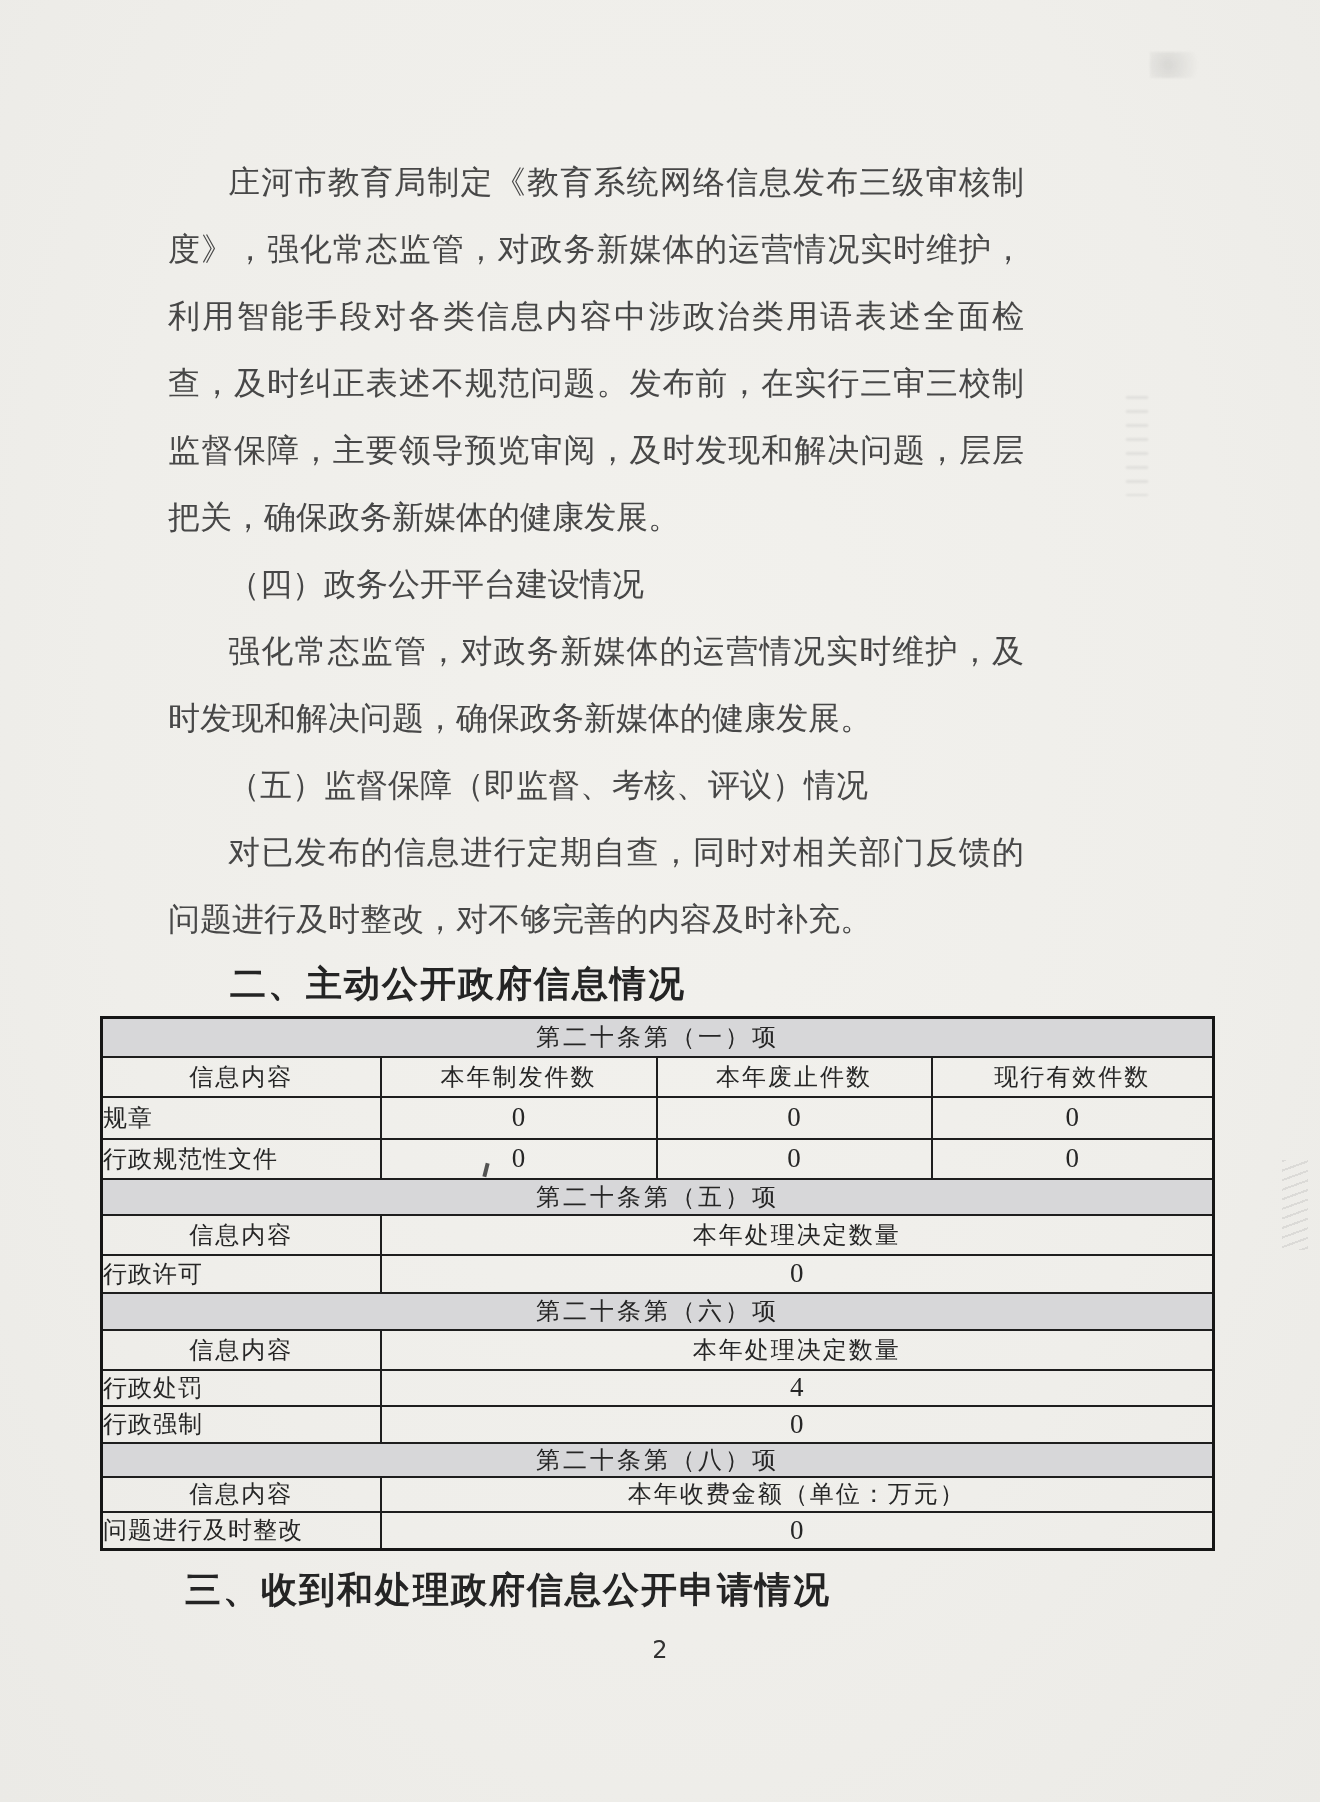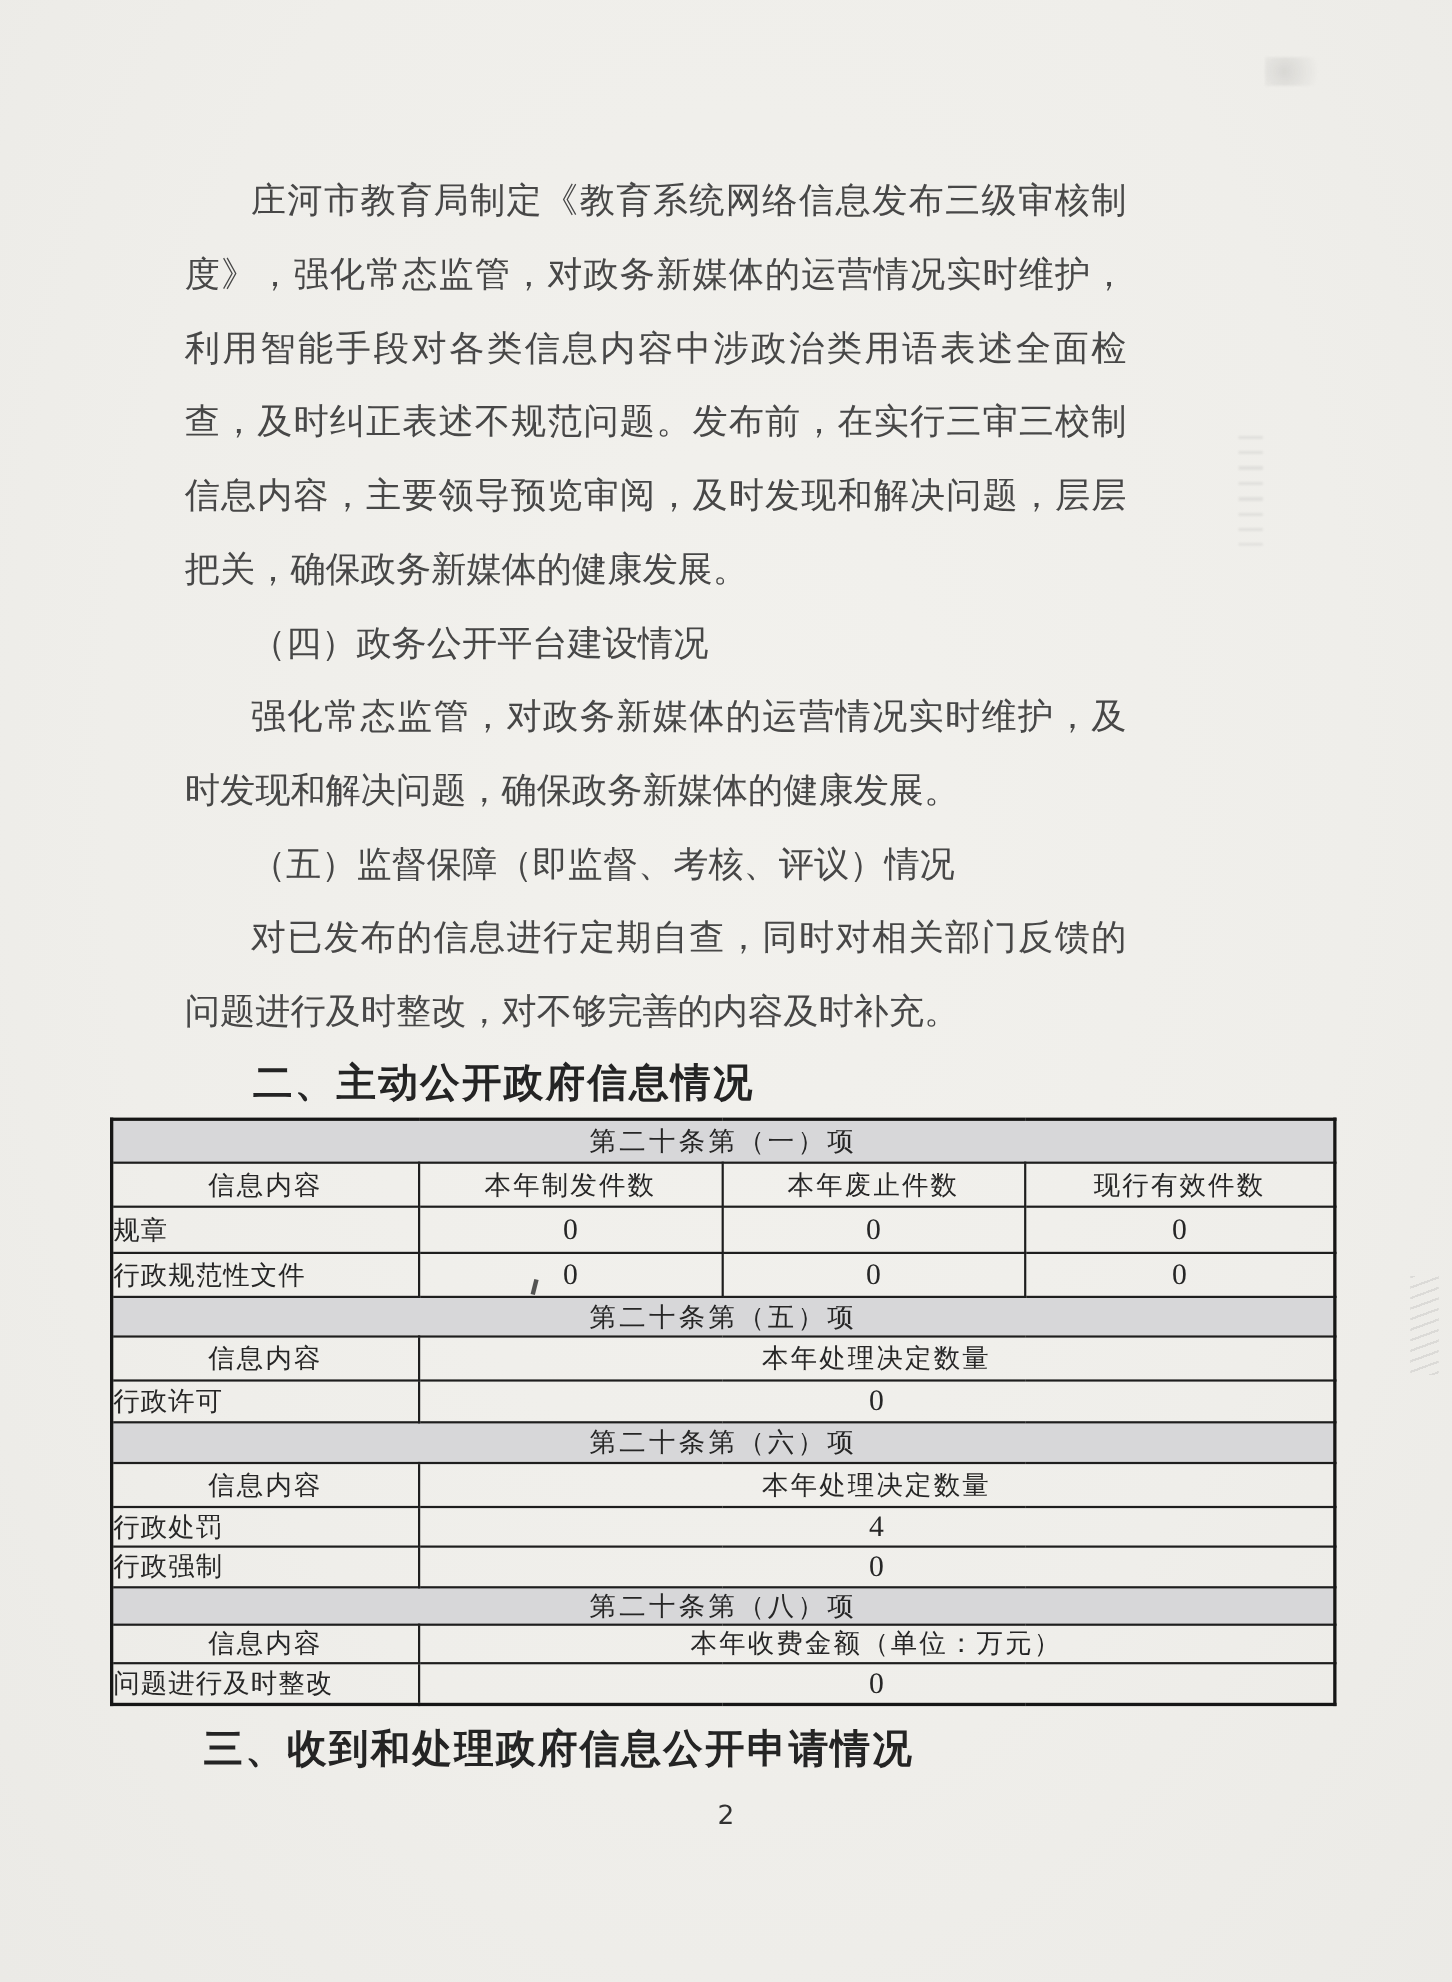--- a/index.html
+++ b/index.html
@@ -77,21 +77,21 @@
 </head>
 <body>
 
 <div class="page">
 
   <div class="body-text">
     <div class="line j ind">庄河市教育局制定《教育系统网络信息发布三级审核制</div>
     <div class="line j">度》，强化常态监管，对政务新媒体的运营情况实时维护，</div>
     <div class="line j">利用智能手段对各类信息内容中涉政治类用语表述全面检</div>
     <div class="line j">查，及时纠正表述不规范问题。发布前，在实行三审三校制</div>
-    <div class="line j">信息内容，主要领导预览审阅，及时发现和解决问题，层层</div>
+    <div class="line j">监督保障，主要领导预览审阅，及时发现和解决问题，层层</div>
     <div class="line">把关，确保政务新媒体的健康发展。</div>
     <div class="line ind">（四）政务公开平台建设情况</div>
     <div class="line j ind">强化常态监管，对政务新媒体的运营情况实时维护，及</div>
     <div class="line">时发现和解决问题，确保政务新媒体的健康发展。</div>
     <div class="line ind">（五）监督保障（即监督、考核、评议）情况</div>
     <div class="line j ind">对已发布的信息进行定期自查，同时对相关部门反馈的</div>
     <div class="line">问题进行及时整改，对不够完善的内容及时补充。</div>
   </div>
 
   <div class="h-sec h-two">二、主动公开政府信息情况</div>

